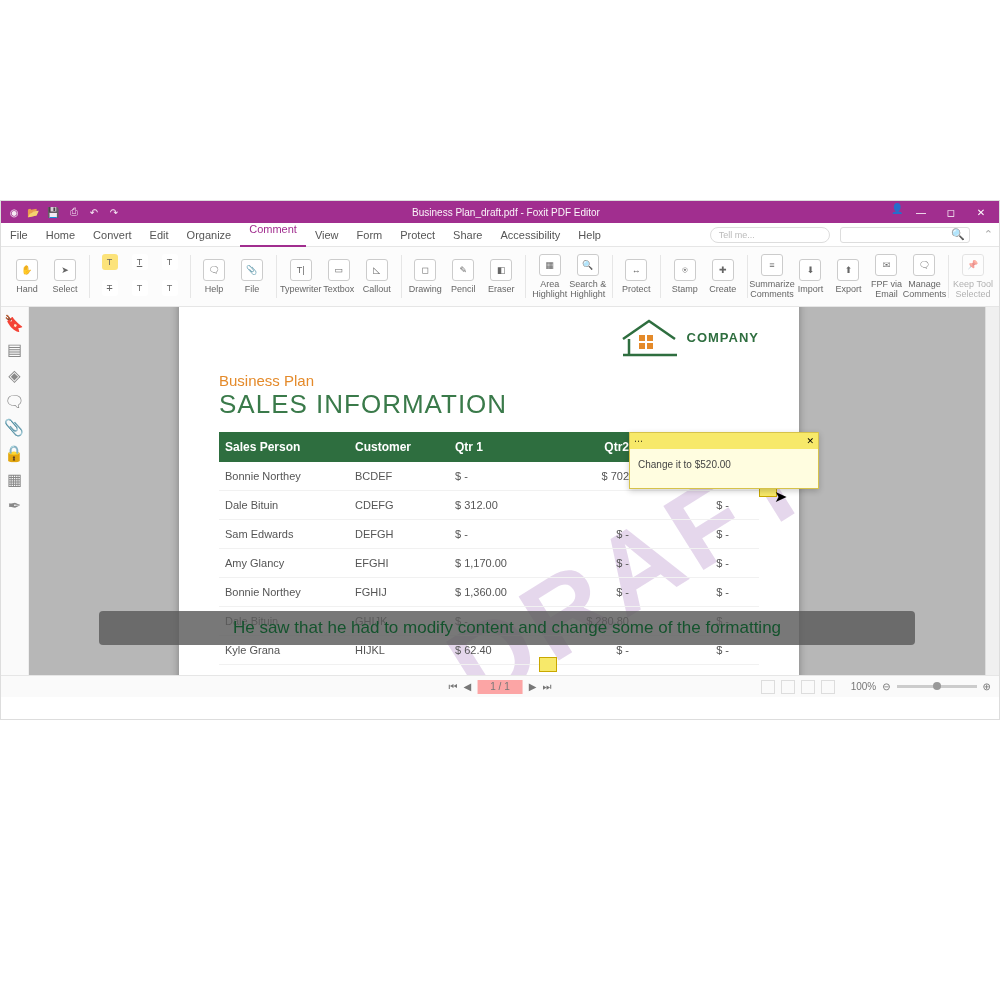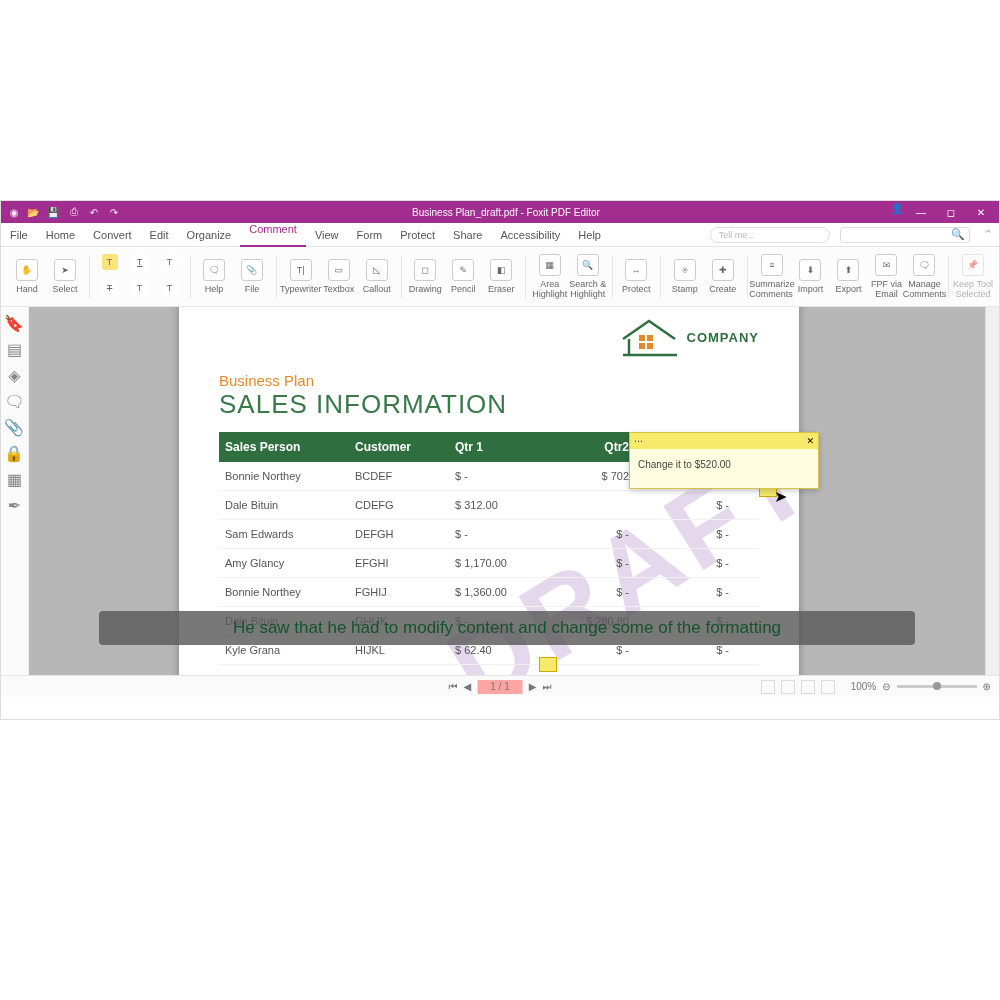--- a/index.html
+++ b/index.html
@@ -224,21 +224,21 @@
         <div class="ricon">⍟</div>
         <span>Stamp</span>
       </div>
     <div class="rbtn">
         <div class="ricon">✚</div>
         <span>Create</span>
       </div>
     <div class="rsep"></div>
     <div class="rbtn">
         <div class="ricon">≡</div>
-        <span style="white-space:pre;">Summarize
+        <span style="white-space:pre;text-align:center">Summarize
 Comments</span>
       </div>
     <div class="rbtn">
         <div class="ricon">⬇</div>
         <span>Import</span>
       </div>
     <div class="rbtn">
         <div class="ricon">⬆</div>
         <span>Export</span>
       </div>

